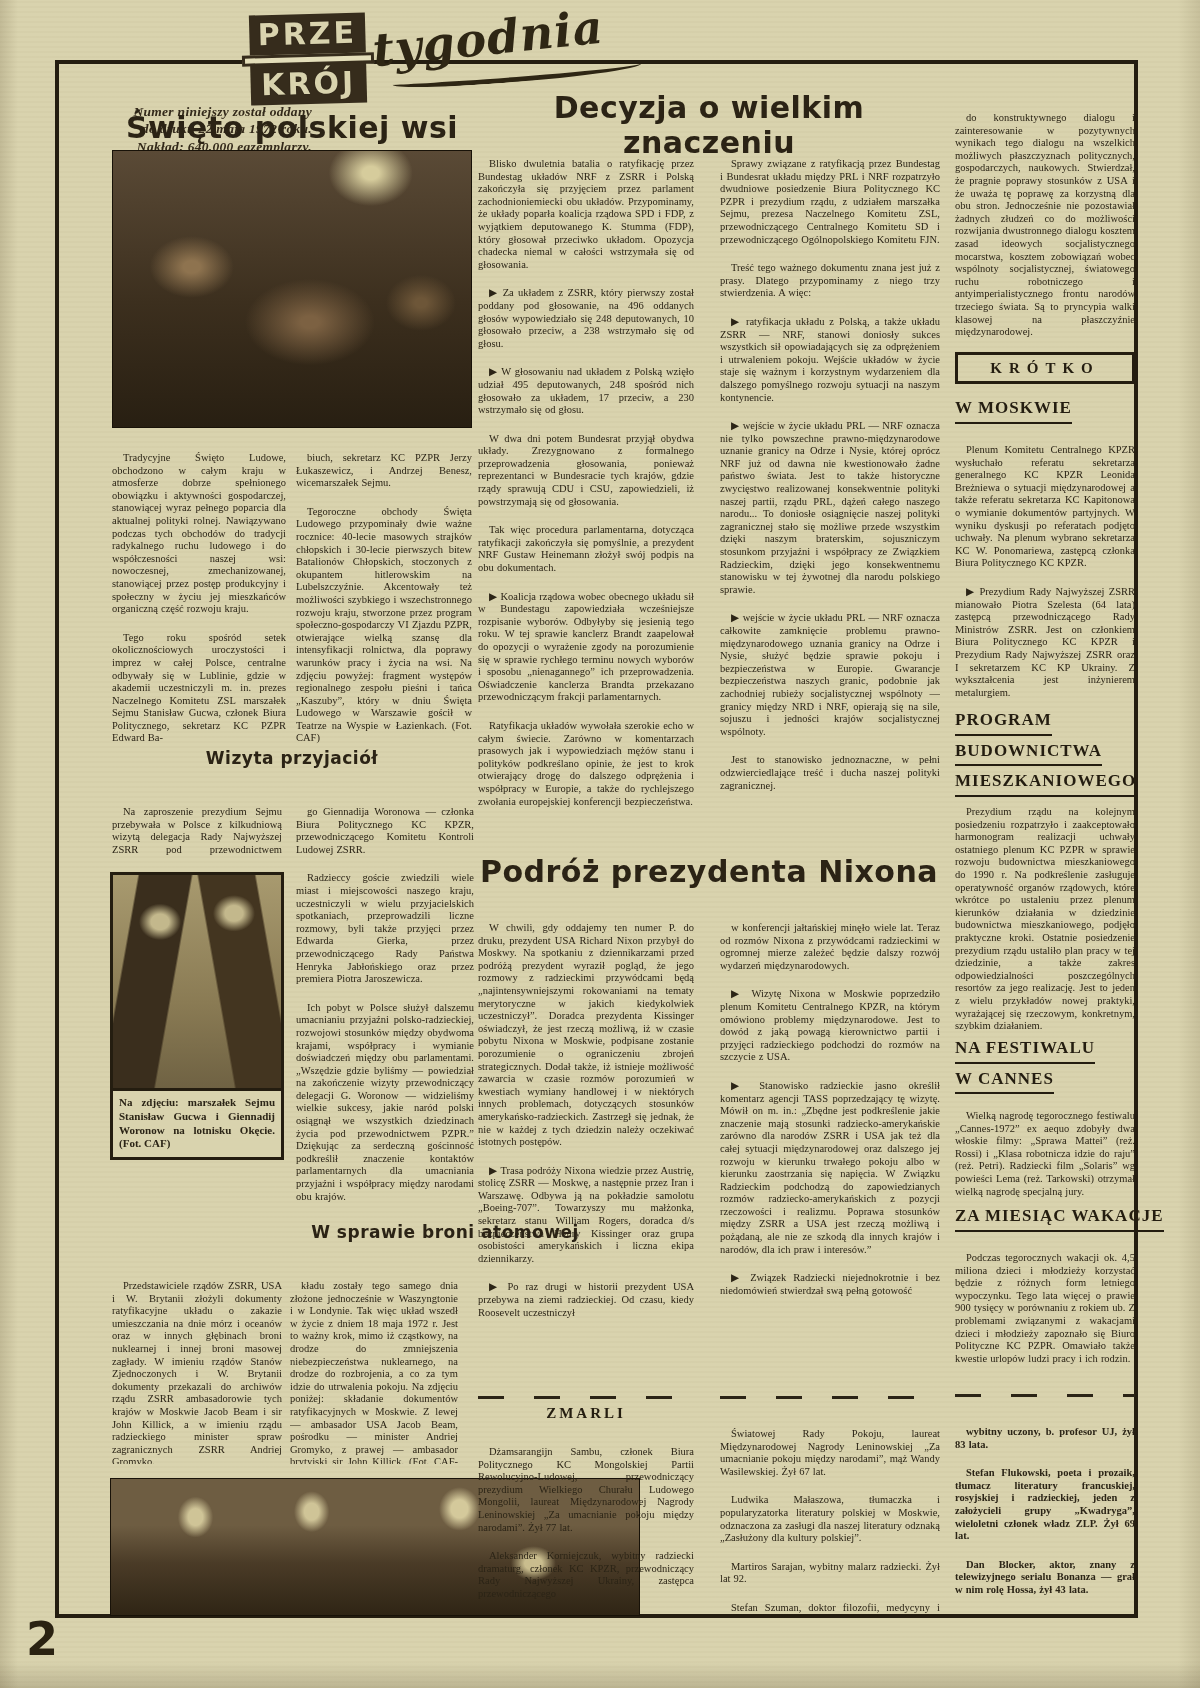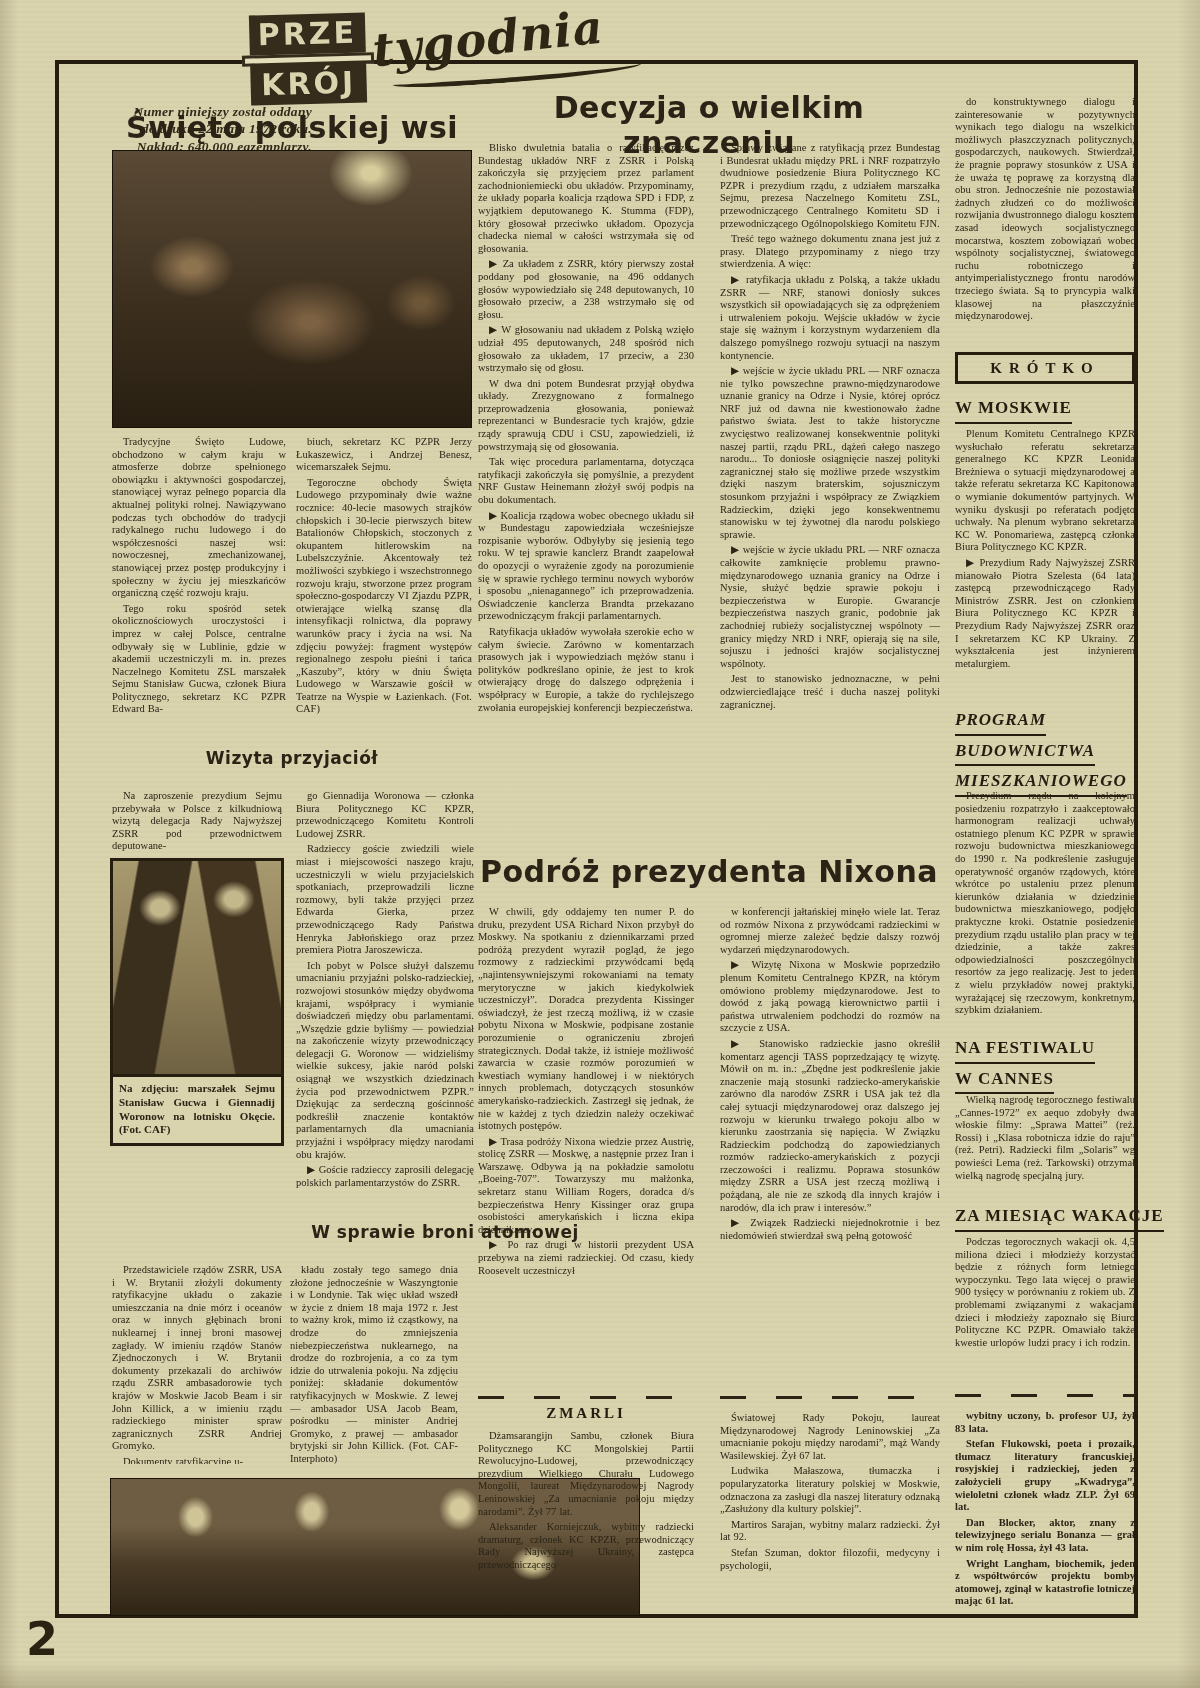--- a/index.html
+++ b/index.html
@@ -45,29 +45,29 @@
   .page-number {
     position:absolute; left:26px; top:1616px; z-index:6;
     font:700 46px/1 "DejaVu Sans", sans-serif; color:#2a2212;
   }
   
   .col {
     position:absolute; text-align:justify; overflow:hidden;
     font:10.5px/1.2 "Liberation Serif", serif; color:#2b2416;
     word-spacing:.5px;
   }
-  .para { margin:0 0 3px; text-indent:11px; }
+  .para { margin:16px 0 3px; text-indent:11px; }
   .headline {
     position:absolute; text-align:center; color:#2b2315;
     font-family:"DejaVu Sans", sans-serif; font-weight:700;
   }
   .h-big { font-size:30px; letter-spacing:.5px; }
   .h-mid { font-size:17px; letter-spacing:.5px; }
   .caption-box {
-    position:absolute; border:3px solid #241d10; background:#d9d3ae;
+    position:absolute; border:3px solid #241d10; background:#d9d3ae;margin-top:14px;
   }
   .caption-text {
     padding:5px 6px 6px; text-align:justify;
     font:700 11px/1.25 "Liberation Serif", serif;
   }
   
   .krotko-box {
     position:absolute; border:3px solid #241d10; text-align:center;
     font:700 15px/1 "Liberation Serif", serif; letter-spacing:7px;
     padding:6px 0 5px; color:#241d10;
@@ -187,21 +187,21 @@
     </div>
 
   <div class="headline h-big" style="left:478px;top:854px;width:462px;">Podróż prezydenta Nixona</div>
   <div class="col" style="left:478px;top:906px;width:216px;height:486px;">
       <p class="para">W chwili, gdy oddajemy ten numer P. do druku, prezydent USA Richard Nixon przybył do Moskwy. Na spotkaniu z dziennikarzami przed podróżą prezydent wyraził pogląd, że jego rozmowy z radzieckimi przywódcami będą „najintensywniejszymi rokowaniami na tematy merytoryczne w jakich kiedykolwiek uczestniczył”. Doradca prezydenta Kissinger oświadczył, że jest rzeczą możliwą, iż w czasie pobytu Nixona w Moskwie, podpisane zostanie porozumienie o ograniczeniu zbrojeń strategicznych. Dodał także, iż istnieje możliwość zawarcia w czasie rozmów porozumień w kwestiach wymiany handlowej i w niektórych innych problemach, dotyczących stosunków amerykańsko-radzieckich. Zastrzegł się jednak, że nie w każdej z tych dziedzin należy oczekiwać istotnych postępów.</p>
       <p class="para">▶ Trasa podróży Nixona wiedzie przez Austrię, stolicę ZSRR — Moskwę, a następnie przez Iran i Warszawę. Odbywa ją na pokładzie samolotu „Boeing-707”. Towarzyszy mu małżonka, sekretarz stanu William Rogers, doradca d/s bezpieczeństwa Henry Kissinger oraz grupa osobistości amerykańskich i liczna ekipa dziennikarzy.</p>
       <p class="para">▶ Po raz drugi w historii prezydent USA przebywa na ziemi radzieckiej. Od czasu, kiedy Roosevelt uczestniczył</p>
     </div>
   <div class="col" style="left:720px;top:906px;width:220px;height:484px;">
       <p class="para">w konferencji jałtańskiej minęło wiele lat. Teraz od rozmów Nixona z przywódcami radzieckimi w ogromnej mierze zależeć będzie dalszy rozwój wydarzeń międzynarodowych.</p>
-      <p class="para">▶ Wizytę Nixona w Moskwie poprzedziło plenum Komitetu Centralnego KPZR, na którym omówiono problemy międzynarodowe. Jest to dowód z jaką powagą kierownictwo partii i państwa utrwaleniem podchodzi do rozmów na szczycie z USA.</p>
+      <p class="para">▶ Wizytę Nixona w Moskwie poprzedziło plenum Komitetu Centralnego KPZR, na którym omówiono problemy międzynarodowe. Jest to dowód z jaką powagą kierownictwo partii i przyjęci radzieckiego podchodzi do rozmów na szczycie z USA.</p>
       <p class="para">▶ Stanowisko radzieckie jasno określił komentarz agencji TASS poprzedzający tę wizytę. Mówił on m. in.: „Zbędne jest podkreślenie jakie znaczenie mają stosunki radziecko-amerykańskie zarówno dla narodów ZSRR i USA jak też dla całej sytuacji międzynarodowej oraz dalszego jej rozwoju w kierunku trwałego pokoju albo w kierunku zaostrzania się napięcia. W Związku Radzieckim podchodzą do zapowiedzianych rozmów radziecko-amerykańskich z pozycji rzeczowości i realizmu. Poprawa stosunków między ZSRR a USA jest rzeczą możliwą i pożądaną, ale nie ze szkodą dla innych krajów i narodów, dla ich praw i interesów.”</p>
       <p class="para">▶ Związek Radziecki niejednokrotnie i bez niedomówień stwierdzał swą pełną gotowość</p>
     </div>
 
   <div class="dashrow" style="left:478px;top:1396px;width:216px;"></div>
   <div class="dashrow" style="left:720px;top:1396px;width:220px;"></div>
   <div class="zmarli-head" style="left:478px;top:1406px;width:216px;">ZMARLI</div>
   <div class="col" style="left:478px;top:1430px;width:216px;height:186px;">
       <p class="para">Dżamsarangijn Sambu, członek Biura Politycznego KC Mongolskiej Partii Rewolucyjno-Ludowej, przewodniczący prezydium Wielkiego Churału Ludowego Mongolii, laureat Międzynarodowej Nagrody Leninowskiej „Za umacnianie pokoju między narodami”. Żył 77 lat.</p>
       <p class="para">Aleksander Korniejczuk, wybitny radziecki dramaturg, członek KC KPZR, przewodniczący Rady Najwyższej Ukrainy, zastępca przewodniczącego</p>
@@ -220,21 +220,21 @@
   <div class="krotko-box" style="left:955px;top:352px;width:180px;">KRÓTKO</div>
 
   <div class="ruled-head" style="left:955px;top:396px;">
     <span class="hl">W MOSKWIE</span>
   </div>
   <div class="col" style="left:955px;top:428px;width:180px;height:276px;">
       <p class="para">Plenum Komitetu Centralnego KPZR wysłuchało referatu sekretarza generalnego KC KPZR Leonida Breżniewa o sytuacji międzynarodowej a także referatu sekretarza KC Kapitonowa o wymianie dokumentów partyjnych. W wyniku dyskusji po referatach podjęto uchwały. Na plenum wybrano sekretarza KC W. Ponomariewa, zastępcą członka Biura Politycznego KC KPZR.</p>
       <p class="para">▶ Prezydium Rady Najwyższej ZSRR mianowało Piotra Szelesta (64 lata) zastępcą przewodniczącego Rady Ministrów ZSRR. Jest on członkiem Biura Politycznego KC KPZR i Prezydium Rady Najwyższej ZSRR oraz I sekretarzem KC KP Ukrainy. Z wykształcenia jest inżynierem metalurgiem.</p>
     </div>
 
-  <div class="ruled-head" style="left:955px;top:708px;font-style:italic;">
+  <div class="ruled-head" style="left:955px;top:708px;">
       <p class="hl">PROGRAM</p>
       <p class="hl">BUDOWNICTWA</p>
       <p class="hl">MIESZKANIOWEGO</p>
     </div>
   <div class="col" style="left:955px;top:790px;width:180px;height:244px;">
       <p class="para">Prezydium rządu na kolejnym posiedzeniu rozpatrzyło i zaakceptowało harmonogram realizacji uchwały ostatniego plenum KC PZPR w sprawie rozwoju budownictwa mieszkaniowego do 1990 r. Na podkreślenie zasługuje operatywność organów rządowych, które wkrótce po ustaleniu przez plenum kierunków działania w dziedzinie budownictwa mieszkaniowego, podjęło praktyczne kroki. Ostatnie posiedzenie prezydium rządu ustaliło plan pracy w tej dziedzinie, a także zakres odpowiedzialności poszczególnych resortów za jego realizację. Jest to jeden z wielu przykładów nowej praktyki, wyrażającej się rzeczowym, konkretnym, szybkim działaniem.</p>
     </div>
 
   <div class="ruled-head" style="left:955px;top:1036px;">
       <p class="hl">NA FESTIWALU</p>

